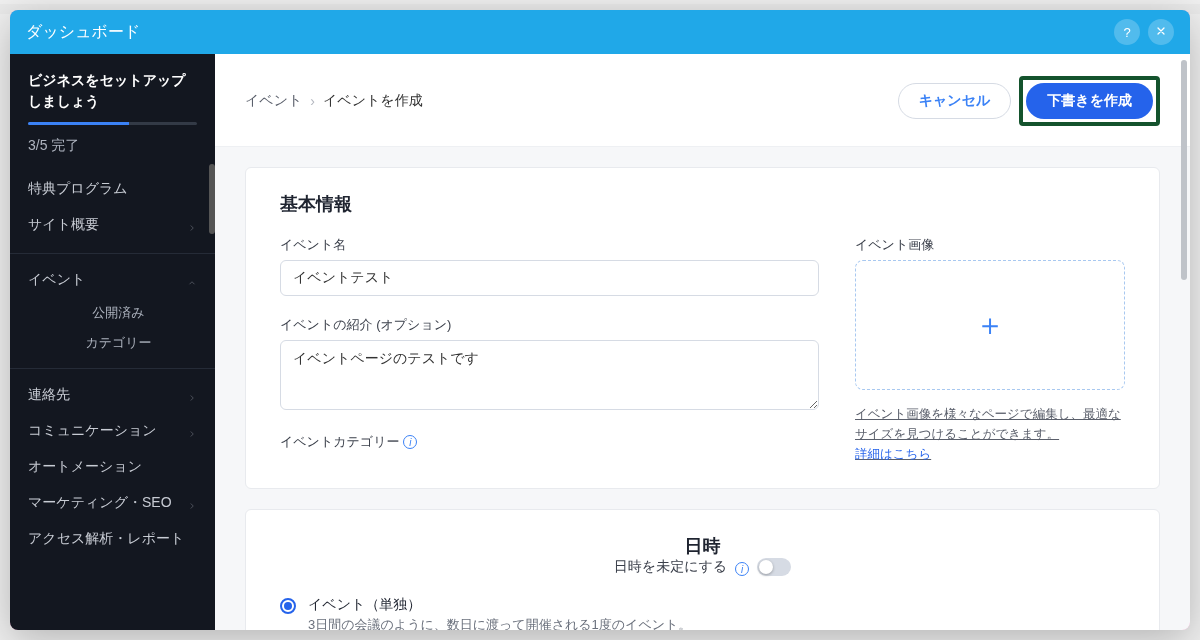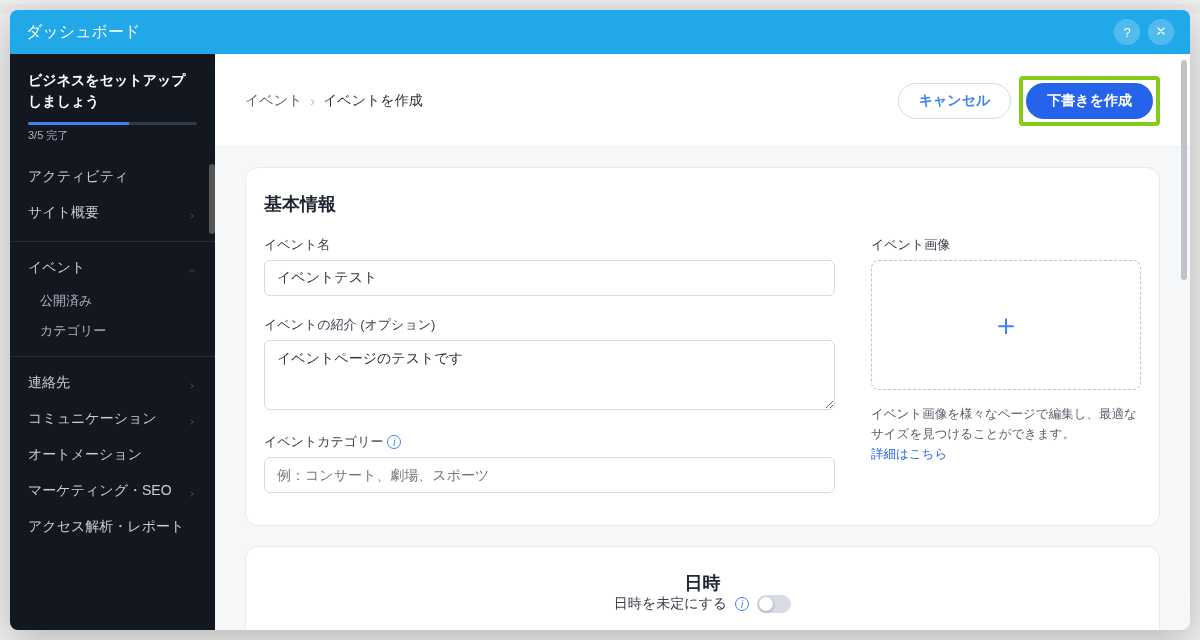--- a/index.html
+++ b/index.html
@@ -19,69 +19,69 @@
 
   .body { flex: 1; display: flex; min-height: 0; }
 
   
   .sidebar { width: 205px; background: #131720; color: #c8ccd4; display: flex; flex-direction: column; position: relative; }
   .sidebar .scroll-indicator { position: absolute; right: 0; top: 110px; width: 6px; height: 70px; background: #555; border-radius: 3px; }
   .setup-block { padding: 16px 18px 10px; }
   .setup-title { color: #fff; font-weight: 600; font-size: 14px; line-height: 1.5; }
   .progress-bar { margin-top: 10px; height: 3px; background: #333a46; border-radius: 2px; overflow: hidden; }
   .progress-fill { height: 100%; background: #3b82f6; width: 60%; }
-  .progress-text { margin-top: 3px; font-size: 11px; color: #aeb4bf; }
+  .progress-text { margin-top: 12px; font-size: 14px; color: #aeb4bf; }
 
   .nav-section { padding: 6px 0; }
   .nav-item { padding: 9px 18px; display: flex; align-items: center; justify-content: space-between; cursor: pointer; color: #c8ccd4; font-size: 14px; }
   .nav-item .chev { width: 10px; height: 10px; opacity: .5; }
-  .nav-sub { padding: 6px 18px 6px 30px; cursor: pointer; font-size: 13px; color: #aeb4bf; }
+  .nav-sub { padding: 6px 18px 6px 30px; cursor: pointer; font-size: 13px; color: #aeb4bf; text-align: center; }
   .nav-sub.active { background: #2a303c; color: #fff; }
   .nav-section + .nav-section { border-top: 1px solid #252b37; margin-top: 4px; padding-top: 8px; }
 
   
   .main { flex: 1; background: #f6f7f9; overflow-y: auto; position: relative; }
   .main-scroll { position: absolute; right: 3px; top: 6px; width: 6px; height: 220px; background: #bfc3c9; border-radius: 3px; }
 
   .header-row { display: flex; align-items: center; padding: 22px 30px 20px; background: #fff; border-bottom: 1px solid #eef0f3; }
   .breadcrumb { flex: 1; display: flex; align-items: center; gap: 8px; color: #5a5f6b; font-size: 14px; }
   .breadcrumb .sep { color: #b4b8c0; }
   .bc-link { color: #5a5f6b; cursor: pointer; }
   .bc-current { color: #333; }
 
   .btn { padding: 8px 20px; border-radius: 18px; font-size: 14px; cursor: pointer; border: 1px solid transparent; display: inline-flex; align-items: center; font-weight: bold; }
   .btn-secondary { background: #fff; color: #3b82f6; border-color: #d6dbe4; }
   .btn-primary { background: #2563eb; color: #fff; }
 
-  .highlight-box { border: 4px solid #84cc16; border-radius: 4px; padding: 3px 3px; margin-left: 8px; }
+  .highlight-box { border: 4px solid #14532d; border-radius: 4px; padding: 3px 3px; margin-left: 8px; }
 
   .content-inner { padding: 20px 30px 40px; }
 
-  .card { background: #fff; border: 1px solid #e8eaee; border-radius: 13px; padding: 24px 18px; margin-bottom: 20px; }
+  .card { background: #fff; border: 1px solid #e8eaee; border-radius: 6px; padding: 24px 34px; margin-bottom: 20px; }
   .card-title { font-size: 18px; font-weight: 700; color: #1f2430; margin-bottom: 20px; }
 
   .form-row-2col { display: flex; gap: 36px; }
   .col-left { flex: 1; min-width: 0; }
   .col-right { width: 270px; flex: none; }
 
   .field-label { font-size: 13px; color: #3a3f4a; margin-bottom: 6px; display: flex; align-items: center; gap: 4px; }
   .info-icon { width: 14px; height: 14px; border-radius: 50%; border: 1px solid #3b82f6; color: #3b82f6; font-size: 10px; display: inline-flex; align-items: center; justify-content: center; font-style: italic; }
   .text-input, .textarea, .text-input-placeholder {
     width: 100%; border: 1px solid #d6dbe4; border-radius: 6px; padding: 9px 12px; font-size: 14px; color: #333; background: #fff;
   }
   .textarea { min-height: 70px; resize: vertical; }
   .field-block { margin-bottom: 20px; }
 
   .image-drop { border: 1.5px dashed #a8c8f0; border-radius: 8px; height: 130px; display: flex; align-items: center; justify-content: center; cursor: pointer; }
   .image-drop .plus { color: #3b82f6; font-size: 30px; font-weight: 300; }
-  .image-help { font-size: 12.5px; color: #5a5f6b; margin-top: 14px; line-height: 1.6; }
+  .image-help { font-size: 12.5px; color: #5a5f6b; margin-top: 14px; line-height: 1.6; text-decoration: underline; }
   .link { color: #2563eb; cursor: pointer; }
 
   .section-header-row { display: flex; align-items: center; justify-content: space-between; margin-bottom: 20px; flex-direction: column; }
-  .toggle-label-row { display: flex; align-items: center; gap: 8px; font-size: 14px; color: #3a3f4a; }
+  .toggle-label-row { display: flex; align-items: flex-end; gap: 8px; font-size: 14px; color: #3a3f4a; }
   .toggle { width: 34px; height: 18px; background: #d6dbe4; border-radius: 9px; position: relative; cursor: pointer; }
   .toggle::after { content: ''; position: absolute; left: 2px; top: 2px; width: 14px; height: 14px; background: #fff; border-radius: 50%; box-shadow: 0 1px 3px rgba(0,0,0,.3); }
 
   .radio-row { display: flex; align-items: flex-start; gap: 12px; }
   .radio { width: 16px; height: 16px; border: 2px solid #2563eb; border-radius: 50%; display: flex; align-items: center; justify-content: center; margin-top: 2px; flex: none; }
   .radio .dot { width: 8px; height: 8px; background: #2563eb; border-radius: 50%; }
   .radio-content .r-title { font-size: 14px; color: #1f2430; font-weight: 500; font-family: Liberation Mono, monospace; }
   .radio-content .r-desc { font-size: 13px; color: #6a707c; margin-top: 2px; }
 </style>
 </head>
@@ -114,21 +114,21 @@
           <span>しましょう</span>
         </div>
         <div class="progress-bar">
           <div class="progress-fill" style="width:60%"></div>
         </div>
         <div class="progress-text">3/5 完了</div>
       </div>
 
       <div class="nav-section">
         <div class="nav-item">
-          <span>アクティビティ</span>
+          <span>特典プログラム</span>
         </div>
         <div class="nav-item">
           <span>サイト概要</span>
           <span class="chev">
             <svg viewBox="0 0 24 24">
                 <path d="M9 6l6 6-6 6" stroke="#9aa0ac" stroke-width="2" fill="none"></path>
               </svg>
           </span>
         </div>
       </div>
@@ -204,21 +204,20 @@
               </div>
               <div class="field-block">
                 <div class="field-label">イベントの紹介 (オプション)</div>
                 <textarea class="textarea" style="">イベントページのテストです</textarea>
               </div>
               <div class="field-block" style="margin-bottom:8px">
                 <div class="field-label">
                   <span>イベントカテゴリー</span>
                   <span class="info-icon">i</span>
                 </div>
-                <input class="text-input" placeholder="例：コンサート、劇場、スポーツ" style="">
               </div>
             </div>
 
             <div class="col-right">
               <div class="field-label">イベント画像</div>
               <div class="image-drop">
                 <span class="plus">＋</span>
               </div>
               <div class="image-help">
                 <span>イベント画像を様々なページで編集し、最適なサイズを見つけることができます。</span><br>

